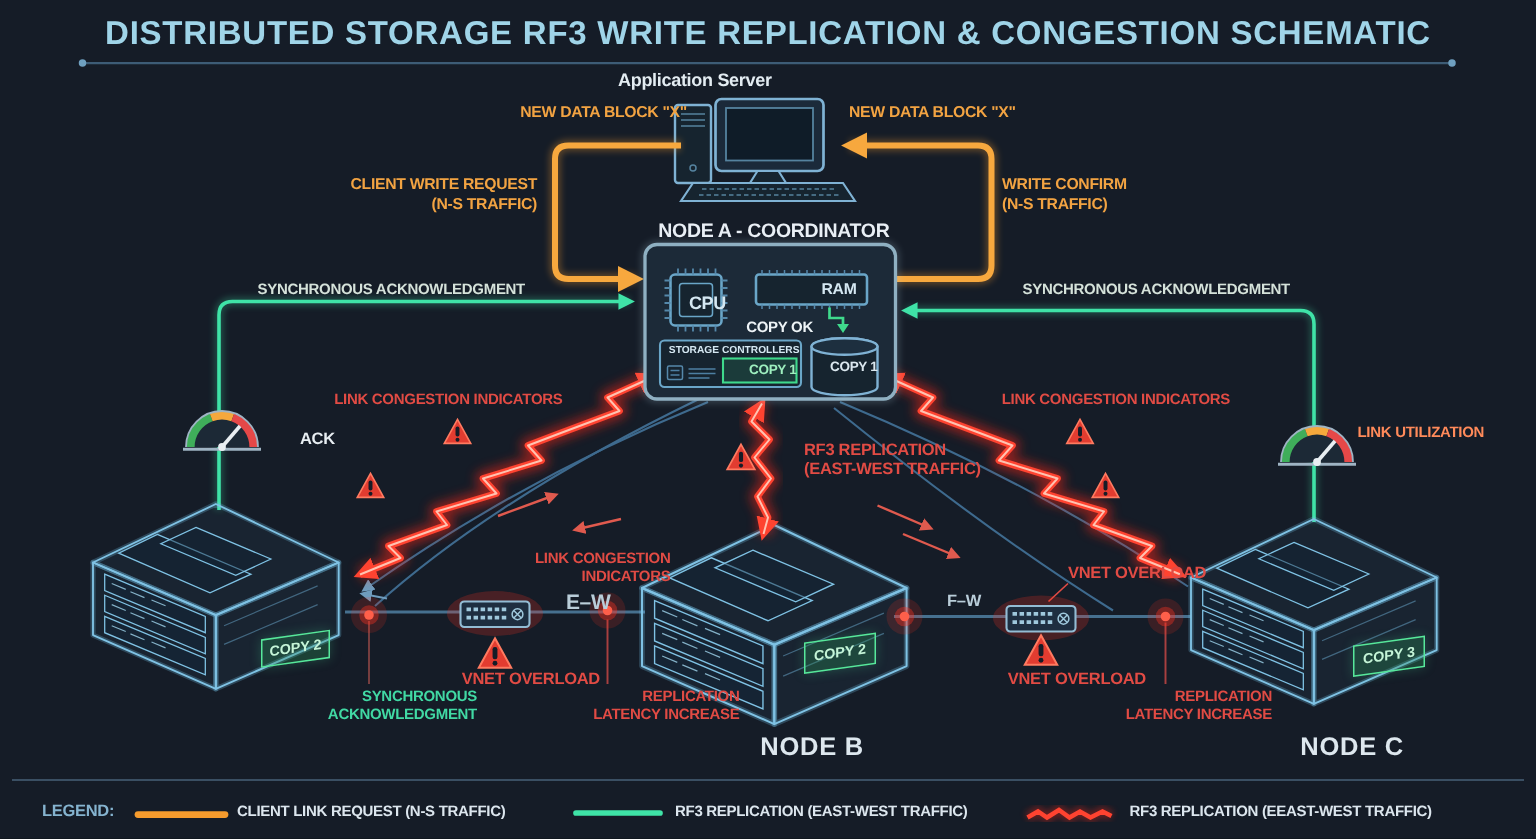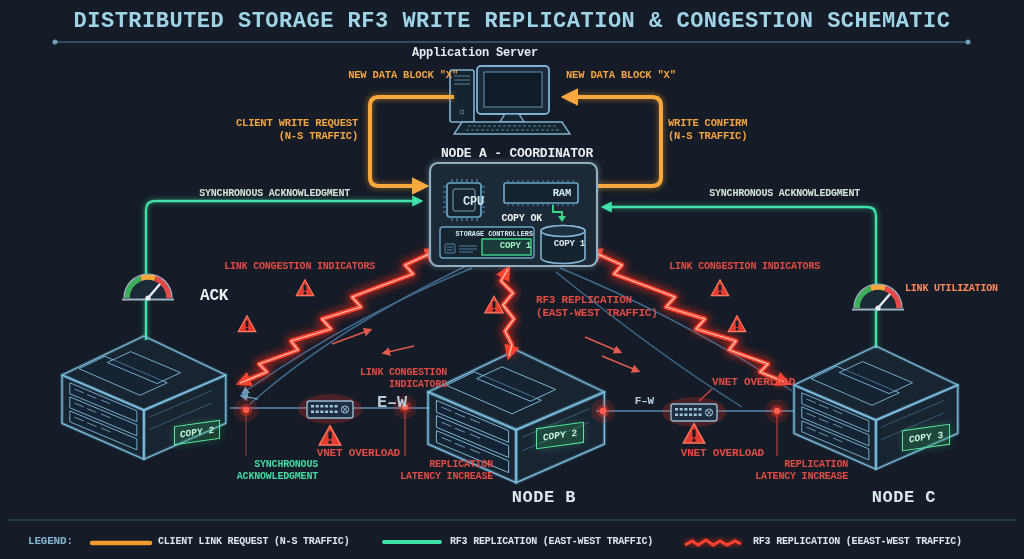--- a/index.html
+++ b/index.html
@@ -1,17 +1,17 @@
 <!DOCTYPE html>
 <html><head>
 <meta charset="utf-8">
 <style>
   html,body{margin:0;padding:0;background:#0e141d;}
   .stage{position:relative;width:1024px;height:559px;background:#151c27;overflow:hidden;
-         font-family:Liberation Mono, monospace;}
+         font-family:Liberation Sans, sans-serif;}
   .lbl{position:absolute;font-weight:bold;white-space:nowrap;letter-spacing:-.2px;line-height:1.2;}
   .ctr{text-align:right;}
   .rgt{text-align:right;}
   .title{top:9px;left:0;width:1024px;text-align:center;font-size:22px;color:#9fd4e8;
          letter-spacing:.5px;font-weight:bold;}
   .orange{color:#f2a342;font-size:10.5px;}
   .redlbl{color:#e14b44;font-size:10.5px;}
   .teallbl{color:#41d9a4;font-size:10px;}
   .whitish{color:#d5e2da;font-size:10px;}
   .nodename{color:#dde7ee;font-size:17px;letter-spacing:.5px;}
@@ -307,37 +307,37 @@
   <div>(N-S TRAFFIC)</div>
 </div>
 <div class="lbl orange" style="left:668px;top:117px">
   <div>WRITE CONFIRM</div>
   <div>(N-S TRAFFIC)</div>
 </div>
 
 <div class="lbl whitish ctr" style="left:165px;top:188px;width:185px">SYNCHRONOUS ACKNOWLEDGMENT</div>
 <div class="lbl whitish ctr" style="left:675px;top:188px;width:185px">SYNCHRONOUS ACKNOWLEDGMENT</div>
 
-<div class="lbl" style="left:200px;top:287px;font-size:16px;color:#e8eef2">ACK</div>
+<div class="lbl" style="left:200px;top:287px;font-size:11px;color:#e8eef2">ACK</div>
 <div class="lbl" style="left:905px;top:283px;font-size:10px;color:#ff8a5a">LINK UTILIZATION</div>
 
 <div class="lbl redlbl ctr" style="left:215px;top:261px;width:160px;font-size:10px">LINK CONGESTION INDICATORS</div>
 <div class="lbl redlbl ctr" style="left:660px;top:261px;width:160px;font-size:10px">LINK CONGESTION INDICATORS</div>
 
 <div class="lbl redlbl" style="left:536px;top:294px;font-size:11px">
   <div>RF3 REPLICATION</div>
   <div>(EAST-WEST TRAFFIC)</div>
 </div>
 
 <div class="lbl redlbl ctr" style="left:307px;top:367px;width:140px;font-size:10px">
   <div>LINK CONGESTION</div>
   <div>INDICATORS</div>
 </div>
 
-<div class="lbl ctr" style="left:367px;top:393px;width:40px;font-size:17px;color:#b9cdd9">E–W</div>
+<div class="lbl ctr" style="left:367px;top:393px;width:40px;font-size:14px;color:#b9cdd9">E–W</div>
 <div class="lbl ctr" style="left:614px;top:395px;width:40px;font-size:11px;color:#b9cdd9">F–W</div>
 
 <div class="lbl redlbl ctr" style="left:260px;top:447px;width:140px;font-size:11px">VNET OVERLOAD</div>
 <div class="lbl redlbl ctr" style="left:624px;top:447px;width:140px;font-size:11px">VNET OVERLOAD</div>
 <div class="lbl redlbl" style="left:712px;top:376px;font-size:11px">VNET OVERLOAD</div>
 
 <div class="lbl redlbl ctr" style="left:353px;top:459px;width:140px;font-size:10px">
   <div>REPLICATION</div>
   <div>LATENCY INCREASE</div>
 </div>

